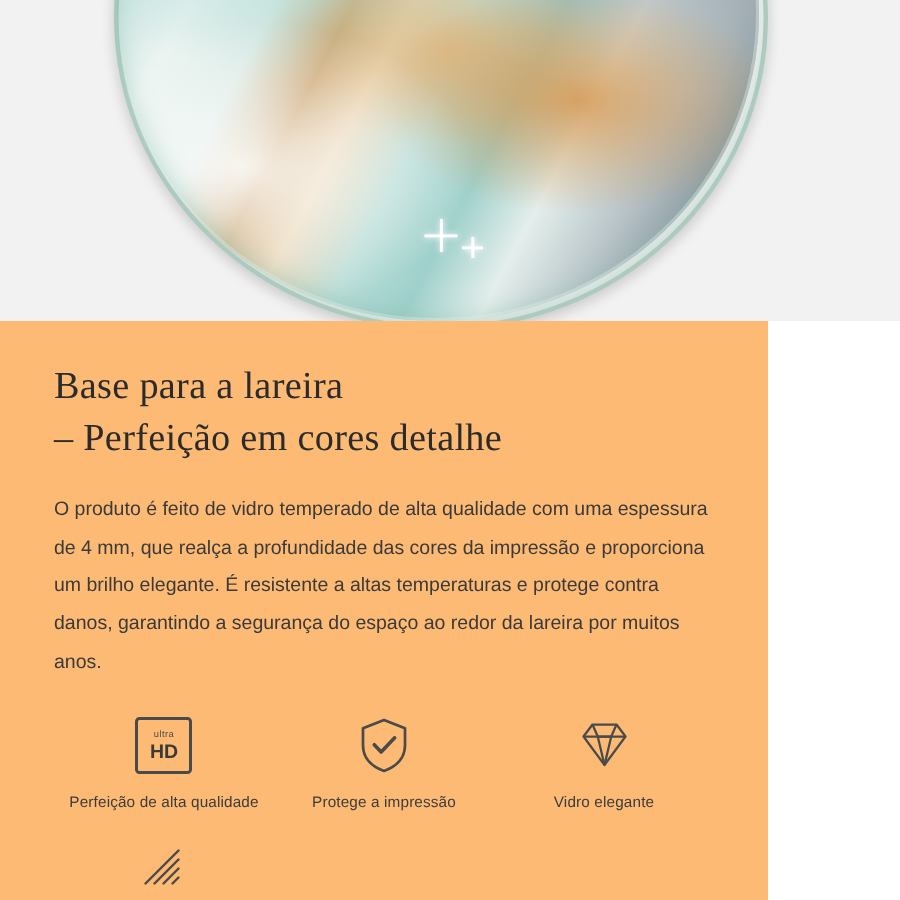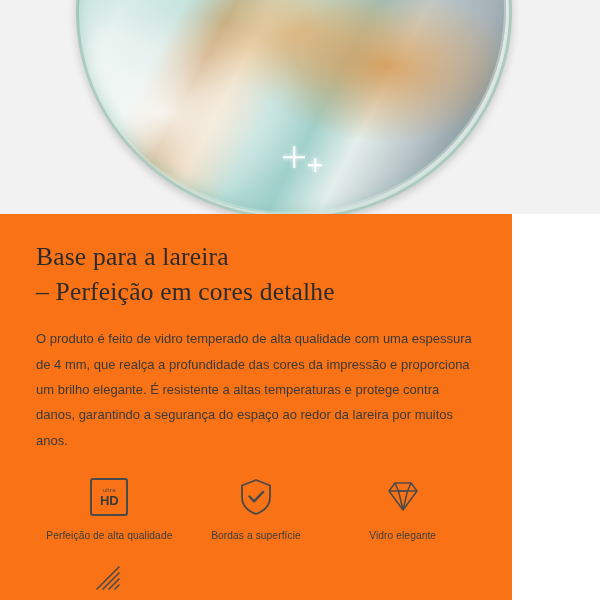--- a/index.html
+++ b/index.html
@@ -10,21 +10,21 @@
     width: 600px;
     height: 600px;
     background: #ffffff;
     font-family: "Liberation Sans", sans-serif;
     overflow: hidden;
   }
   .page {
     position: relative;
     width: 512px;
     height: 600px;
-    background: #f97316;
+    background: #fdba74;
     box-sizing: border-box;
   }
 
   
   .hero {
     position: relative;
     width: 600px;
     height: 214px;
     overflow: hidden;
     background: #ffffff;
@@ -205,21 +205,21 @@
         <div class="feature-label">Perfeição de alta qualidade</div>
       </div>
 
       <div class="feature">
         <div class="feature-icon">
           <svg width="38" height="42" viewBox="0 0 38 42">
             <path d="M19 4 L33 9.5 V21 c0 8.6 -6.2 14.2 -14 17 -7.8 -2.8 -14 -8.4 -14 -17 V9.5 Z" fill="none" stroke="#4a4a4a" stroke-width="1.8" stroke-linejoin="round"></path>
             <path d="M12.5 20.5 l4.6 4.8 9-9.4" fill="none" stroke="#4a4a4a" stroke-width="2.4" stroke-linecap="round" stroke-linejoin="round"></path>
           </svg>
         </div>
-        <div class="feature-label">Bordas a superfície</div>
+        <div class="feature-label">Protege a impressão</div>
       </div>
 
       <div class="feature">
         <div class="feature-icon">
           <svg width="44" height="38" viewBox="0 0 44 38">
             <g stroke="#4a4a4a" stroke-width="1.5" fill="none" stroke-linejoin="round">
               <path d="M8 13 L14 5 H30 L36 13 L22 32 Z"></path>
               <path d="M8 13 H36"></path>
               <path d="M14 5 L17.5 13 L22 32"></path>
               <path d="M30 5 L26.5 13 L22 32"></path>

